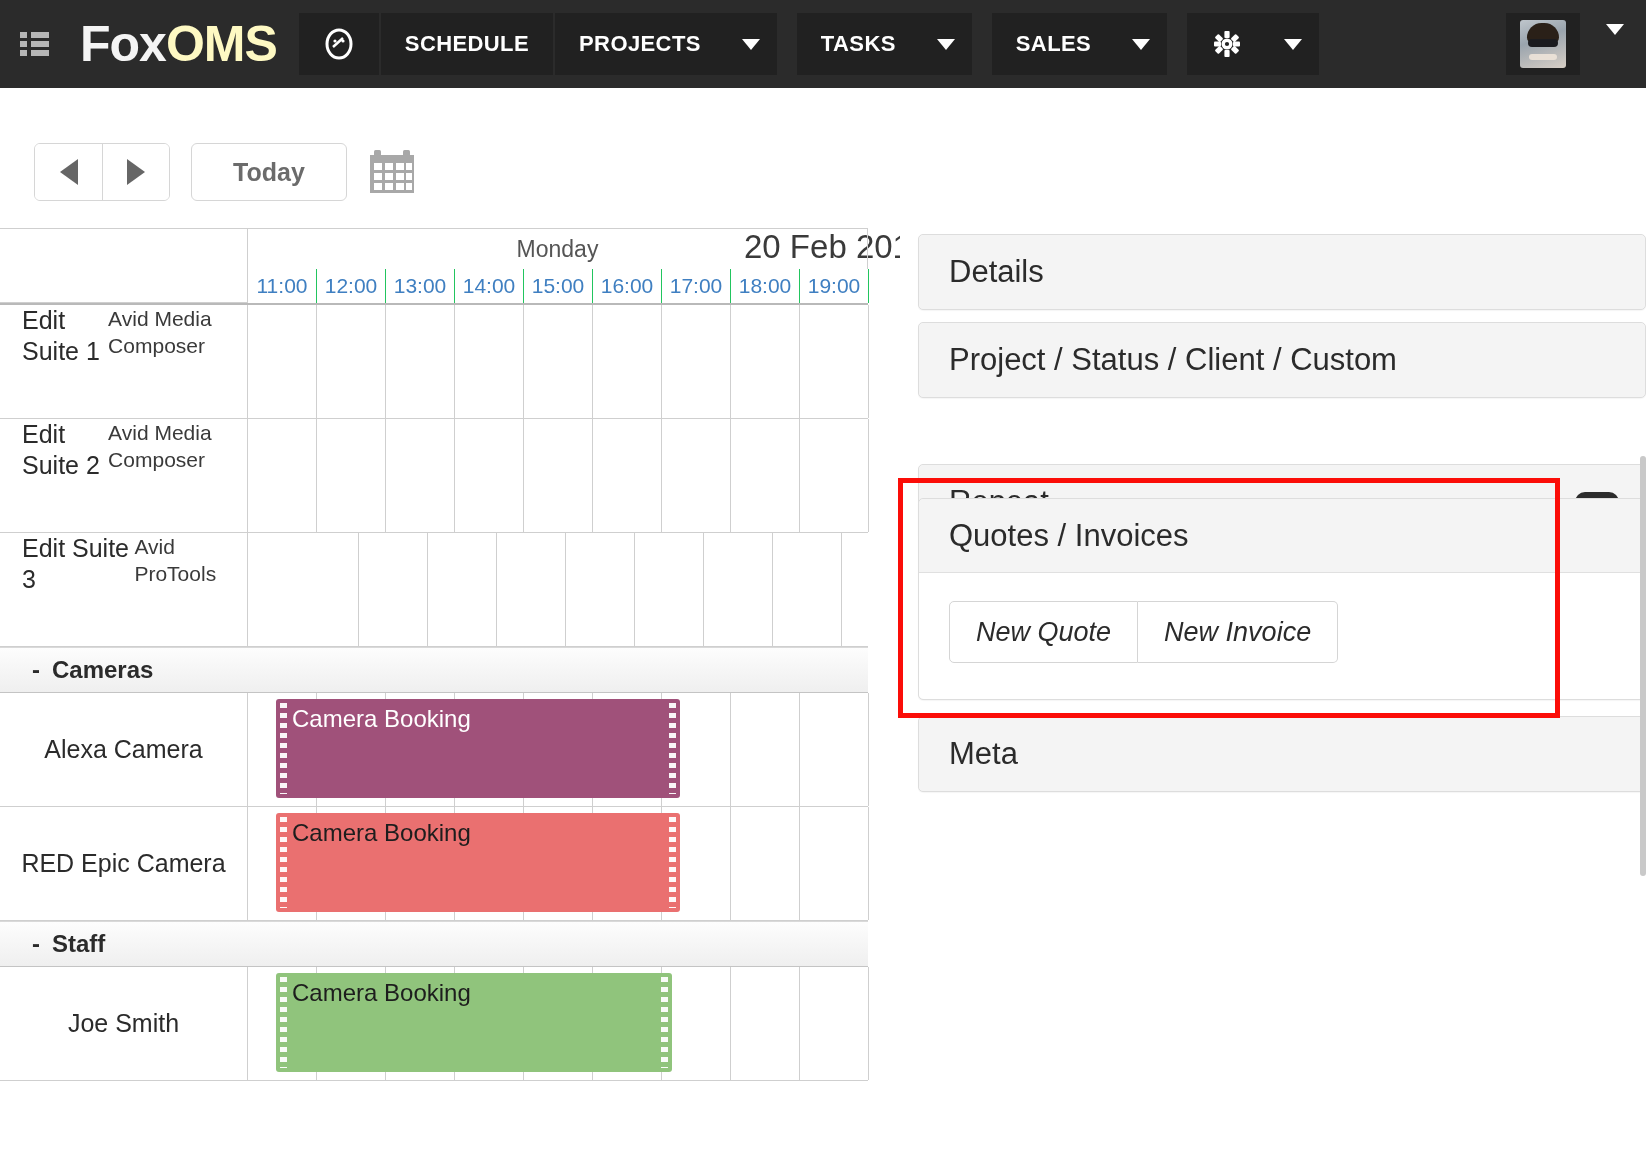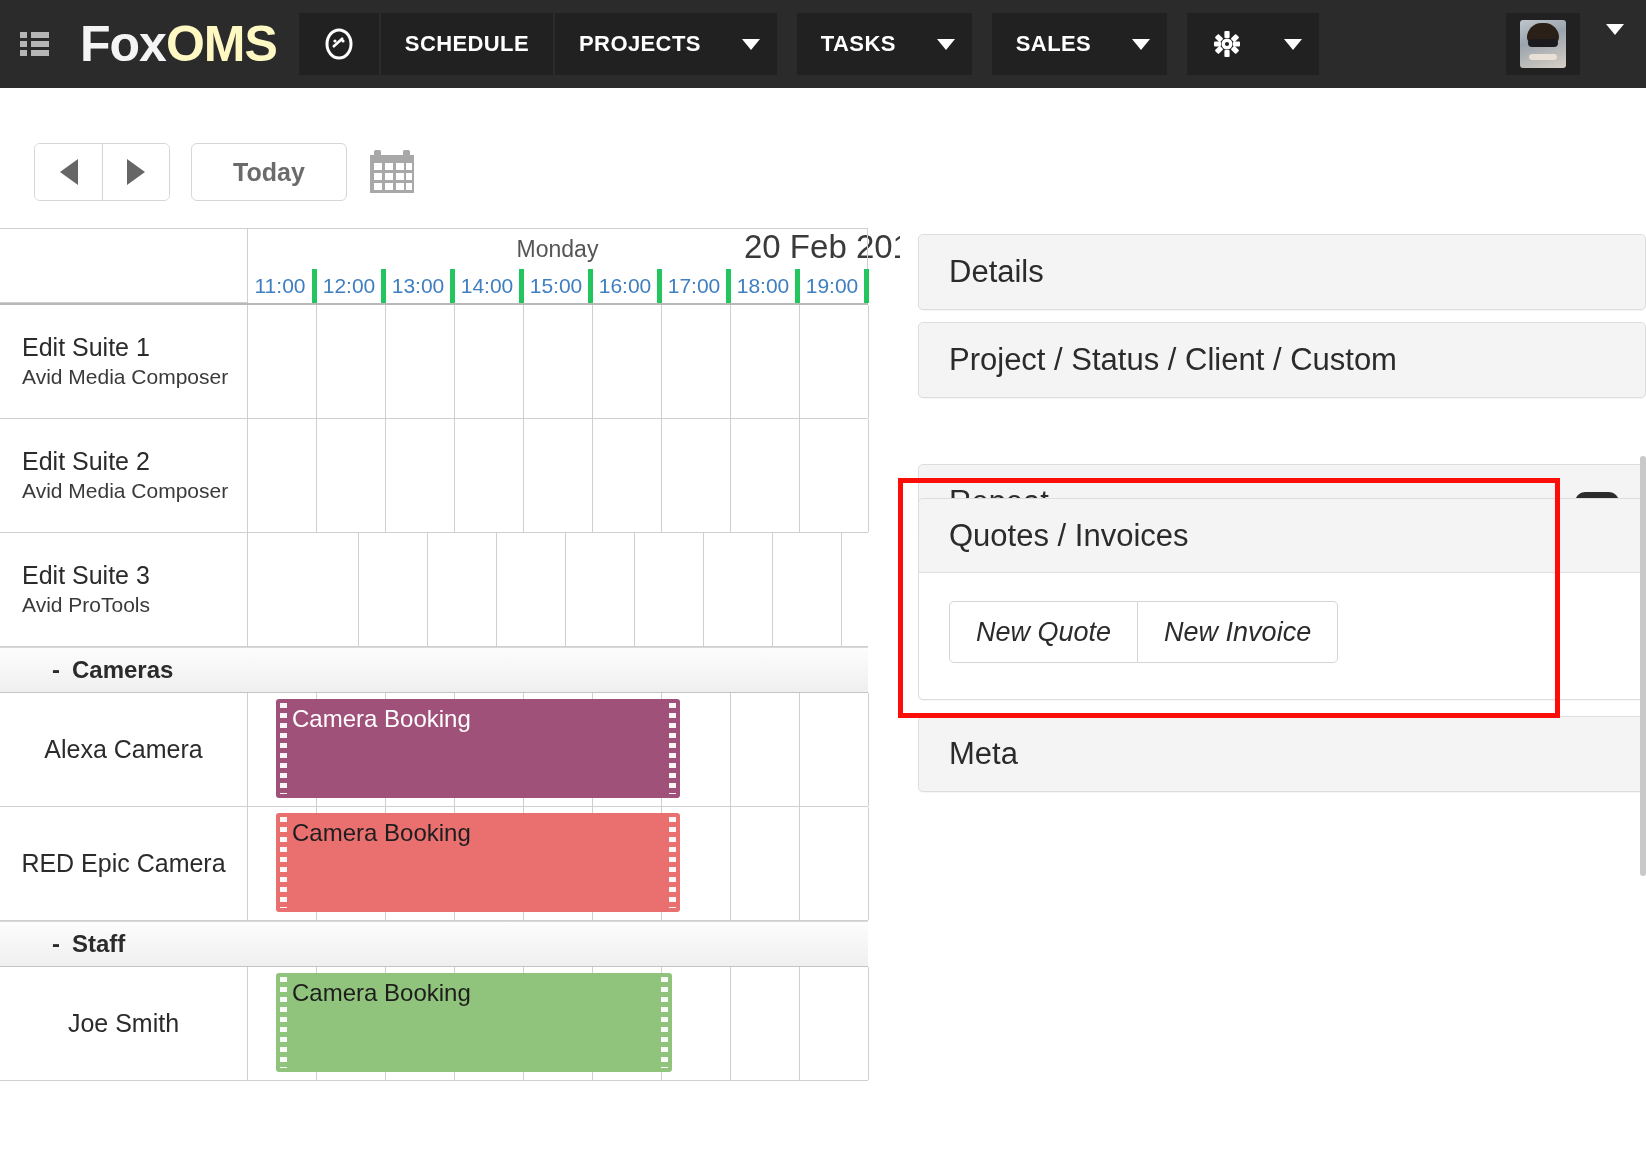--- a/index.html
+++ b/index.html
@@ -157,53 +157,52 @@
     background:#fff;
   }
   .day-cell {
     flex:1; border-right:1px solid #cfcfcf;
     display:flex; align-items:center; justify-content:center;
     font-size:23px; color:#555;
   }
   .time-track { display:flex; flex:1; }
   .time-cell {
     width:69px; flex:0 0 69px;
-    border-right:5px solid #22c55e;
+    border-right:1px solid #22c55e;
     display:flex; align-items:center; justify-content:center;
     font-size:21px; color:#3f7fc1;
   }
   .cal-head-row2 .res-col { border-bottom:1px solid #cfcfcf; }
   .thick-sep { height:2px; background:#b9b9b9; width:868px; }
 
   .res-row { display:flex; border-bottom:1px solid #cfcfcf; position:relative; }
   .res-name-cell {
     width:248px; flex:0 0 248px;
     border-right:1px solid #cfcfcf;
-    display:flex; flex-direction:column; justify-content:center;
+    display:flex; flex-direction:row; justify-content:center;
     padding-left:22px;
   }
   .res-title { font-size:25px; color:#2b2b2b; line-height:1.25; }
   .res-sub { font-size:21px; color:#3a3a3a; line-height:1.3; }
   .slot-track { flex:1; display:flex; position:relative; }
   .slot {
     width:69px; flex:0 0 69px;
     border-right:1px solid #cfcfcf;
   }
 
   .group-row {
     display:flex; align-items:center;
     height:46px; width:868px;
     background: linear-gradient(#fdfdfd,#efefef);
     border-bottom:1px solid #c4c4c4;
     border-top:1px solid #d9d9d9;
   }
   .group-label {
     font-size:24px; font-weight:bold; color:#2b2b2b;
     padding-left:32px;
-    margin-left:20px;
   }
   .group-dash { color:#2b2b2b; font-weight:bold; margin-right:12px; }
 
   .booking {
     position:absolute; top:6px;
     height: calc(100% - 14px);
     border-radius:3px;
     padding: 6px 0 0 16px;
     font-size:24px;
     overflow:hidden;

